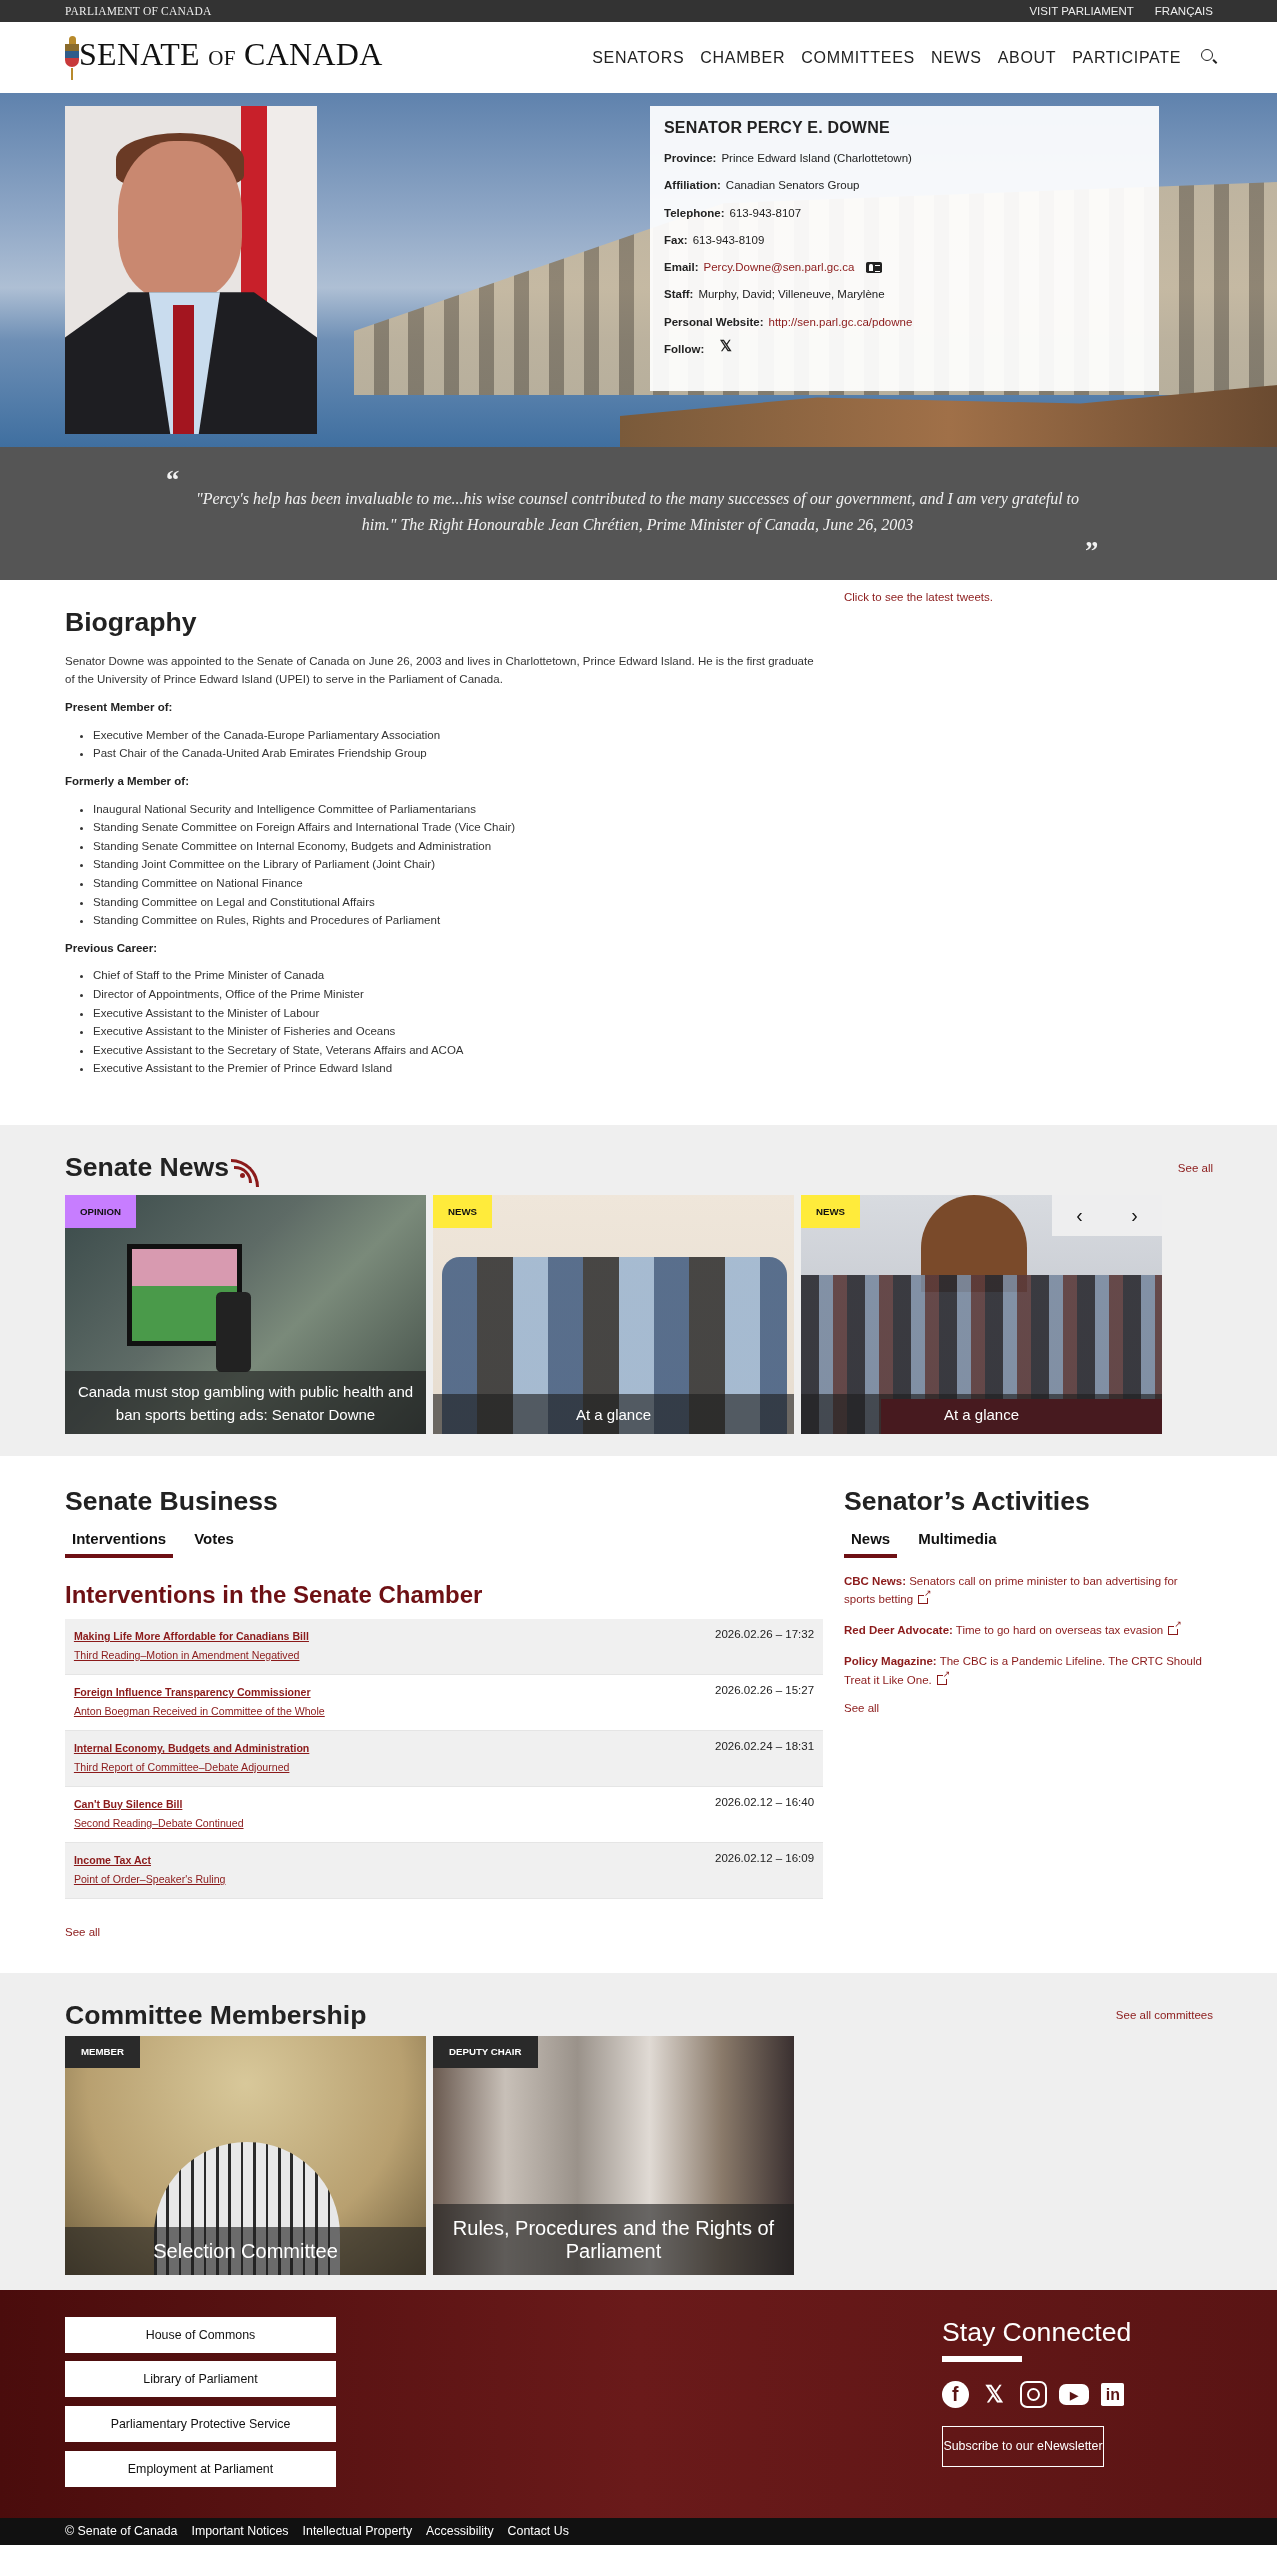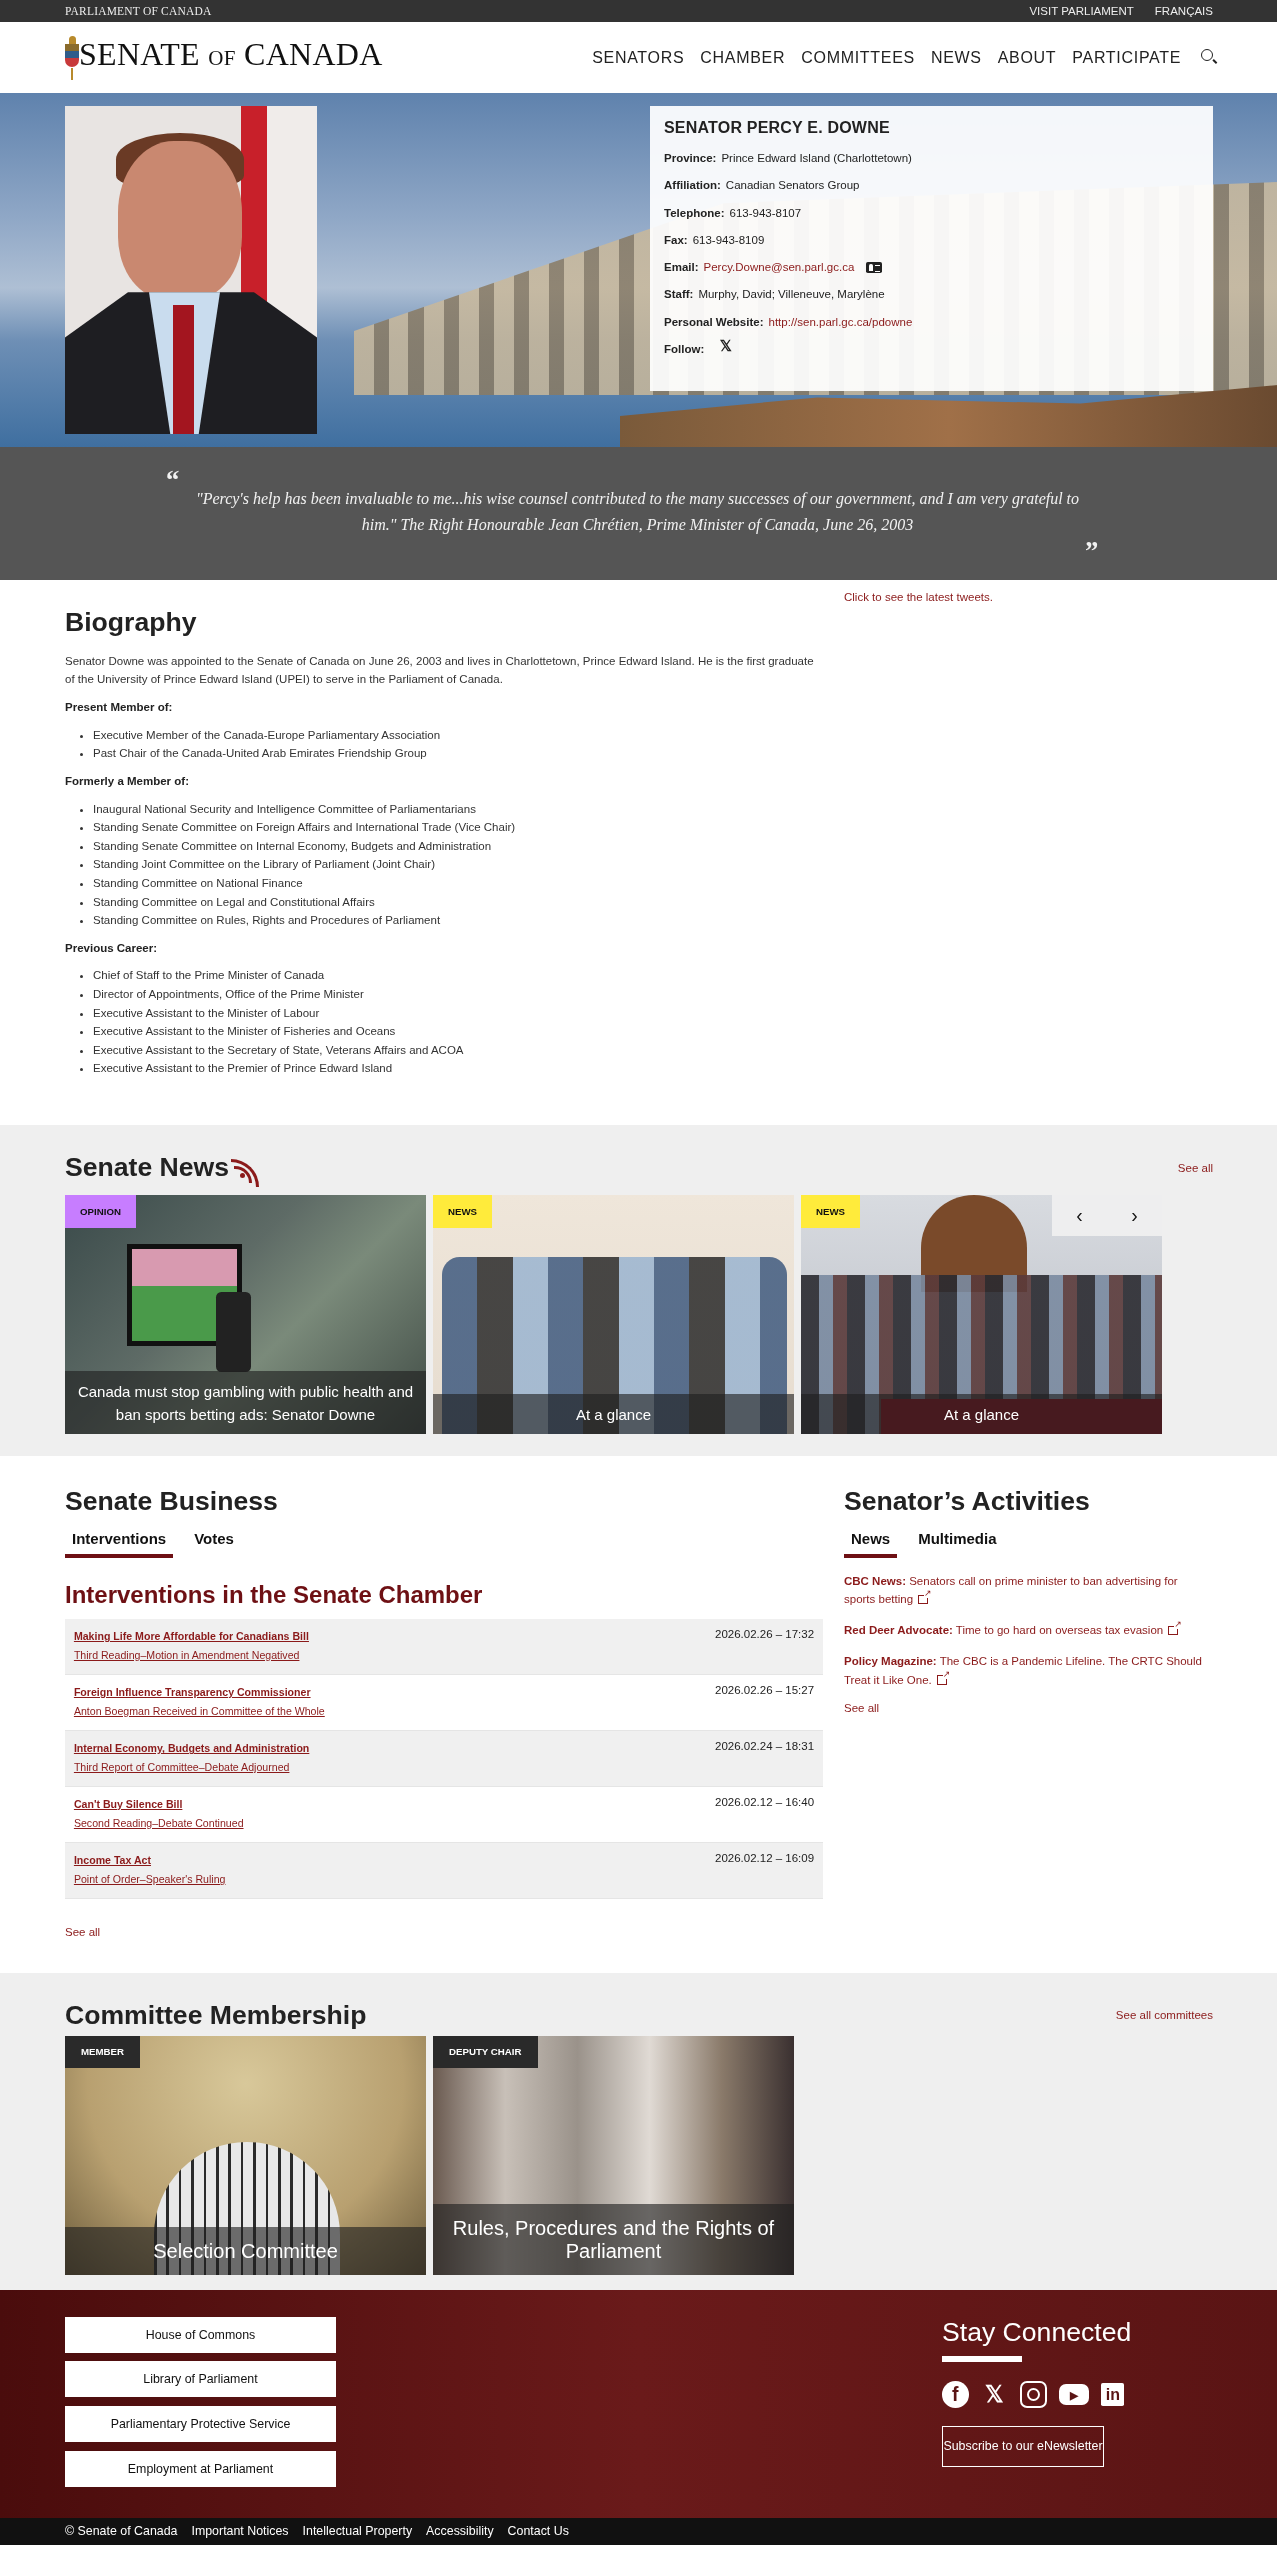--- a/index.html
+++ b/index.html
@@ -29,21 +29,21 @@
 
 .hero{height:354px;position:relative;overflow:hidden;background:linear-gradient(180deg,#5f82ad 0%,#8fa7c6 35%,#aebfd4 55%,#6e8fb5 70%,#3f6fa0 100%)}
 .hero .bridge{position:absolute;left:354px;top:89px;width:924px;height:213px;background:repeating-linear-gradient(90deg,#c9b89a 0 19.5px,#8a7b63 19.5px 35px);clip-path:polygon(0 70%,40% 10%,100% 0,100% 100%,0 100%);opacity:.85}
 .hero .rocks{position:absolute;left:620px;top:292px;width:658px;height:62px;background:linear-gradient(90deg,#7a5a3a,#a07048,#6a4a30);clip-path:polygon(0 50%,30% 20%,70% 30%,100% 0,100% 100%,0 100%)}
 .portrait{position:absolute;left:64px;top:13.3px;width:252px;height:328px;background:linear-gradient(90deg,#e8e4e2 0 70%,#c8202a 70% 80%,#f0ecea 80%);overflow:hidden}
 .portrait .face{position:absolute;left:53px;top:35px;width:124px;height:159px;background:#c98870;border-radius:45% 45% 40% 40%}
 .portrait .hair{position:absolute;left:51px;top:26.6px;width:128px;height:53px;background:#6a3a25;border-radius:50% 50% 20% 20%}
 .portrait .suit{position:absolute;left:0;top:186px;width:252px;height:151px;background:#1e1e22;clip-path:polygon(25% 0,75% 0,100% 30%,100% 100%,0 100%,0 30%)}
 .portrait .shirt{position:absolute;left:84px;top:186px;width:71px;height:142px;background:#c9dcee;clip-path:polygon(0 0,100% 0,70% 100%,30% 100%)}
 .portrait .tie{position:absolute;left:108px;top:199px;width:21px;height:133px;background:#a3151f}
-.infocard{position:absolute;left:649px;top:13.3px;width:563px;height:285px;background:rgba(255,255,255,.93);padding:12.4px 14px}
+.infocard{position:absolute;left:649px;top:13.3px;width:509px;height:285px;background:rgba(255,255,255,.93);padding:12.4px 14px}
 .infocard h2{font-size:16px;font-weight:bold;color:#222;margin-bottom:14px;letter-spacing:0.2px}
 .infocard .row{font-size:11.5px;margin-bottom:14px;display:flex;align-items:flex-end;gap:5px;height:13.3px}
 .infocard .row b{font-weight:bold}
 .vcard-icon{display:inline-block;width:16px;height:11.5px;background:#222;border-radius:1.8px;margin-left:7px;position:relative}
 .vcard-icon:before{content:"";position:absolute;left:2.7px;top:2.7px;width:4.4px;height:6.2px;background:#fff;border-radius:1.8px 1.8px 0 0}
 .vcard-icon:after{content:"";position:absolute;left:8.9px;top:3.5px;width:4.4px;height:4.4px;border-top:0.9px solid #fff;border-bottom:0.9px solid #fff}
 .x-icon{font-size:15px;font-weight:bold;margin-left:10.6px;cursor:pointer}
 
 .quote{height:133px;background:#555;color:#f2f2f2;position:relative}
 .quote .ql{position:absolute;left:166px;top:17.7px;font-family:"Liberation Serif",serif;font-size:26.6px;font-weight:bold}

